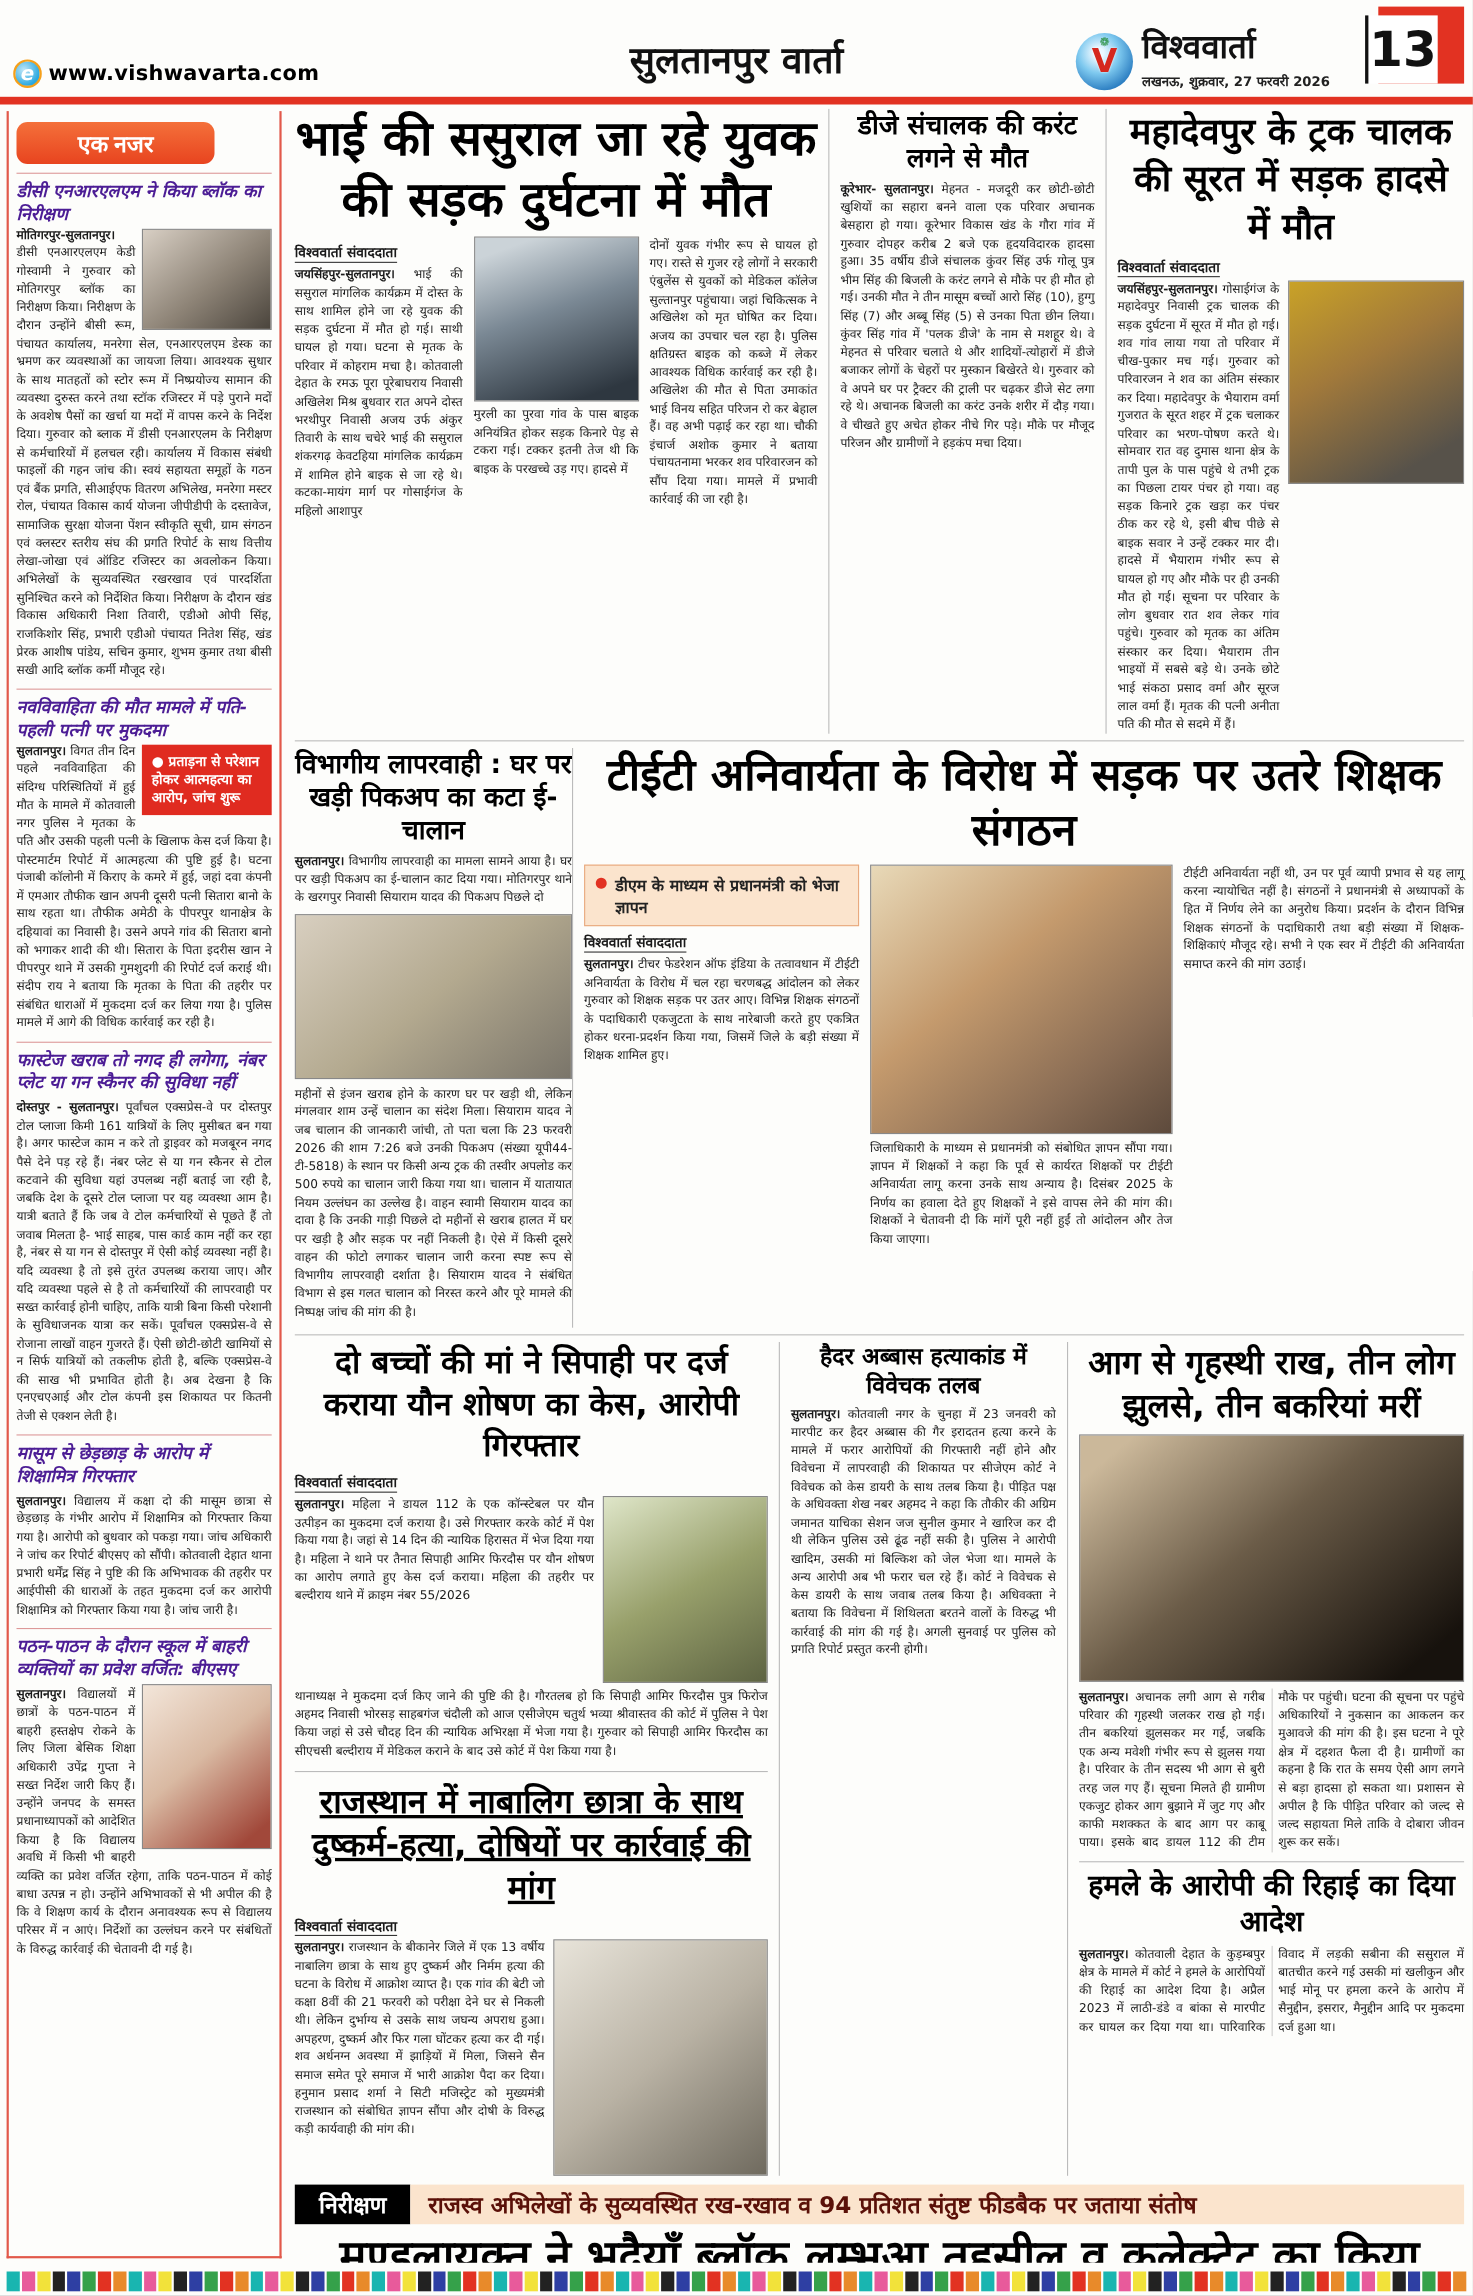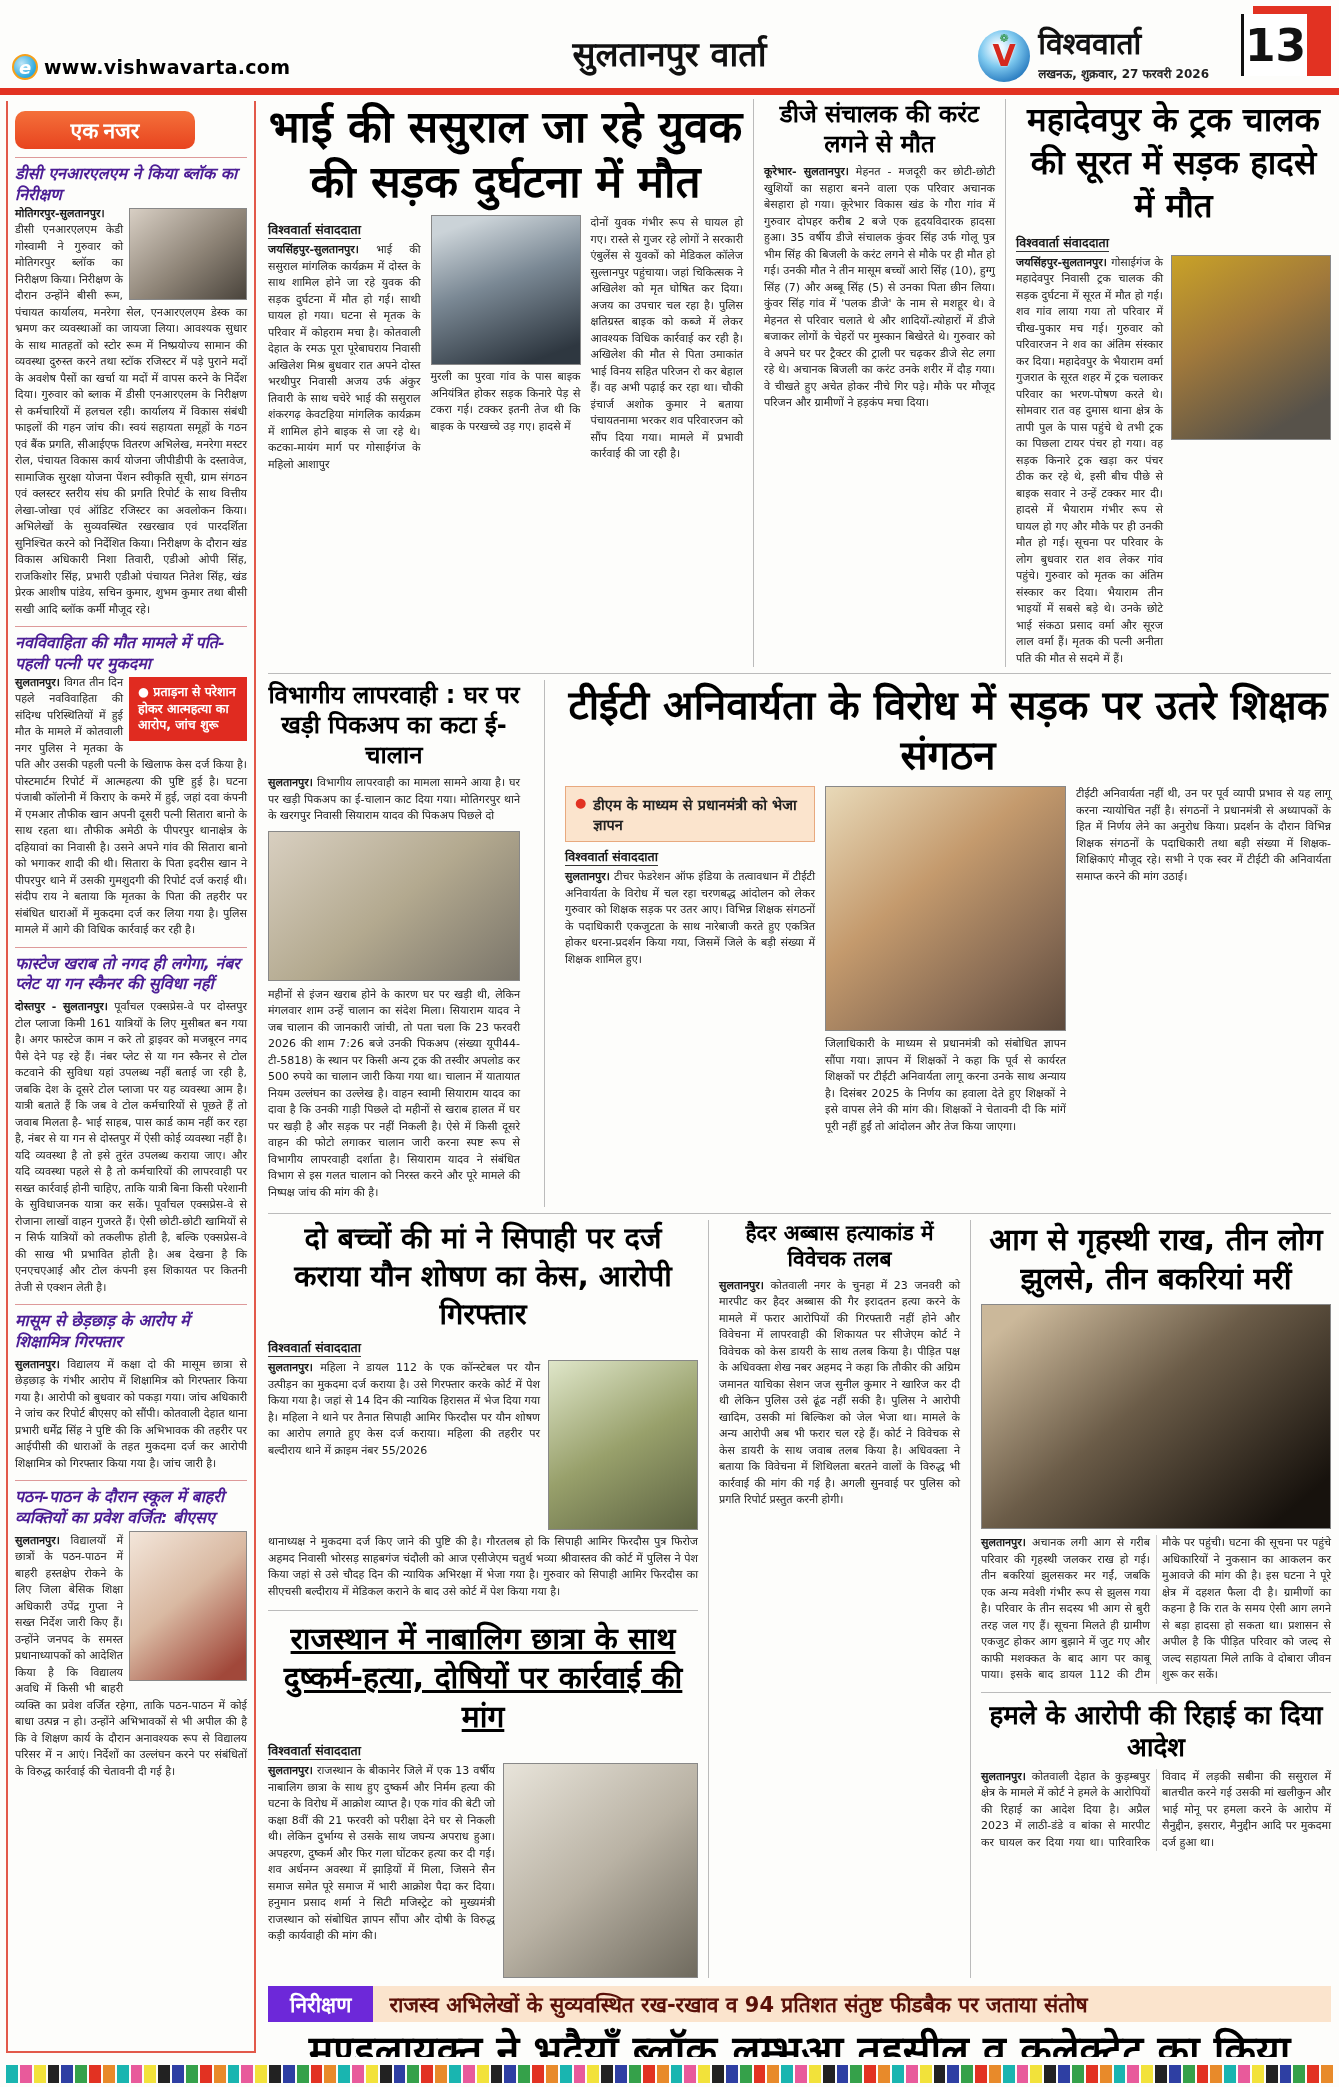--- a/index.html
+++ b/index.html
@@ -54,21 +54,21 @@
   .ph-school { background:linear-gradient(140deg,#f3e6da,#d9b9a2 45%,#a1483a 90%); }
   .ph-office { background:linear-gradient(140deg,#e8e4da,#b9b2a4 50%,#6f6a5e); }
   .ph-indoor { background:linear-gradient(140deg,#d8cfc4,#8d8376 55%,#4a443c); }
   .ph-burnt { background:linear-gradient(140deg,#cbb89a 8%,#6b5c48 45%,#17120d 90%); }
   
   .kicker-box { background:#fbe4cd; border:1px solid #e8a97e; padding:7px 9px; display:flex; gap:7px;
                 font-size:14.5px; font-weight:bold; color:#222; align-items:flex-start; }
   .kicker-box .dot { color:#e23222; font-size:13px; line-height:1.4; }
   .red-box { background:#e02b20; color:#fff; font-size:12.5px; font-weight:bold; padding:7px 9px; line-height:1.35; }
   .insp-bar { display:flex; align-items:stretch; margin:8px 0 4px; }
-  .insp-label { background:#6d28d9; color:#fff; font-size:21px; font-weight:bold; padding:4px 22px;
+  .insp-label { background:#000000; color:#fff; font-size:21px; font-weight:bold; padding:4px 22px;
                 display:flex; align-items:center; }
   .insp-text { background:#fbe4cd; flex:1; font-size:21px; font-weight:bold; color:#5a1008;
                display:flex; align-items:center; padding:4px 16px; }
   
   .row1 { display:grid; grid-template-columns:475px 242px 1fr; gap:10px; min-height:296px;
           border-bottom:1px solid #bbb; padding-bottom:6px; }
   .row2 { display:grid; grid-template-columns:252px 1fr; gap:0; min-height:540px;
           border-bottom:1px solid #bbb; padding:6px 0; }
   .row3 { display:grid; grid-template-columns:430px 252px 1fr; gap:10px; min-height:648px; padding-top:6px; }
   .tet-inner { display:grid; grid-template-columns:250px 1fr 255px; gap:10px; margin-top:6px; }
@@ -191,21 +191,21 @@
 
       <div class="row2">
         <div>
           <div class="hl-med">विभागीय लापरवाही : घर पर खड़ी पिकअप का कटा ई-चालान</div>
           <div class="body-txt" style="margin-top:5px;"><span class="dl">सुलतानपुर।</span>
             <span>विभागीय लापरवाही का मामला सामने आया है। घर पर खड़ी पिकअप का ई-चालान काट दिया गया। मोतिगरपुर थाने के खरगपुर निवासी सियाराम यादव की पिकअप पिछले दो</span></div>
           <div class="photo ph-pickup" style="width:100%;height:150px;margin:6px 0;"></div>
           <div class="body-txt">महीनों से इंजन खराब होने के कारण घर पर खड़ी थी, लेकिन मंगलवार शाम उन्हें चालान का संदेश मिला। सियाराम यादव ने जब चालान की जानकारी जांची, तो पता चला कि 23 फरवरी 2026 की शाम 7:26 बजे उनकी पिकअप (संख्या यूपी44-टी-5818) के स्थान पर किसी अन्य ट्रक की तस्वीर अपलोड कर 500 रुपये का चालान जारी किया गया था। चालान में यातायात नियम उल्लंघन का उल्लेख है। वाहन स्वामी सियाराम यादव का दावा है कि उनकी गाड़ी पिछले दो महीनों से खराब हालत में घर पर खड़ी है और सड़क पर नहीं निकली है। ऐसे में किसी दूसरे वाहन की फोटो लगाकर चालान जारी करना स्पष्ट रूप से विभागीय लापरवाही दर्शाता है। सियाराम यादव ने संबंधित विभाग से इस गलत चालान को निरस्त करने और पूरे मामले की निष्पक्ष जांच की मांग की है।</div>
         </div>
 
-        <div class="vrule" style="padding-left:20px;margin-left:24px;">
+        <div class="vrule" style="padding-left:10px;">
           <div class="hl-huge" style="font-size:40px;">टीईटी अनिवार्यता के विरोध में सड़क पर उतरे शिक्षक संगठन</div>
           <div class="tet-inner">
             <div>
               <div class="kicker-box">
                 <span class="dot">●</span>
                 <span>डीएम के माध्यम से प्रधानमंत्री को भेजा ज्ञापन</span>
               </div>
               <span class="byline">विश्ववार्ता संवाददाता</span>
               <div class="body-txt"><span class="dl">सुलतानपुर।</span>
                 <span>टीचर फेडरेशन ऑफ इंडिया के तत्वावधान में टीईटी अनिवार्यता के विरोध में चल रहा चरणबद्ध आंदोलन को लेकर गुरुवार को शिक्षक सड़क पर उतर आए। विभिन्न शिक्षक संगठनों के पदाधिकारी एकजुटता के साथ नारेबाजी करते हुए एकत्रित होकर धरना-प्रदर्शन किया गया, जिसमें जिले के बड़ी संख्या में शिक्षक शामिल हुए।</span></div>

